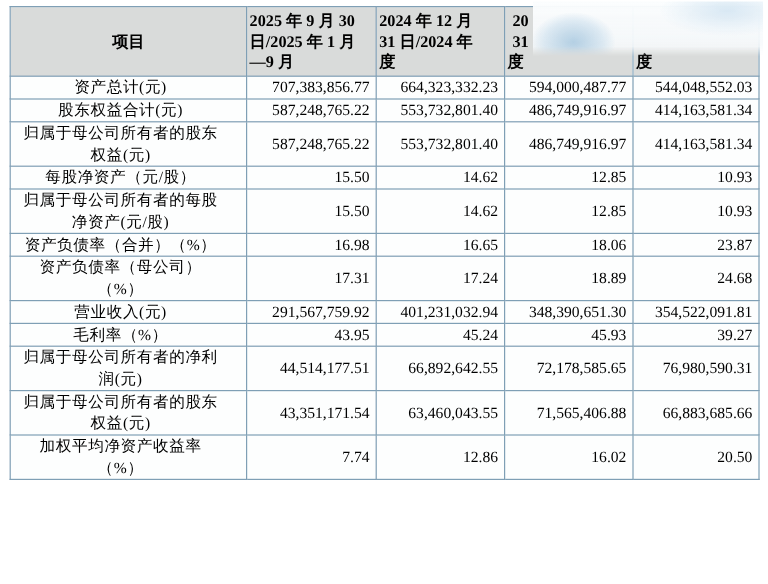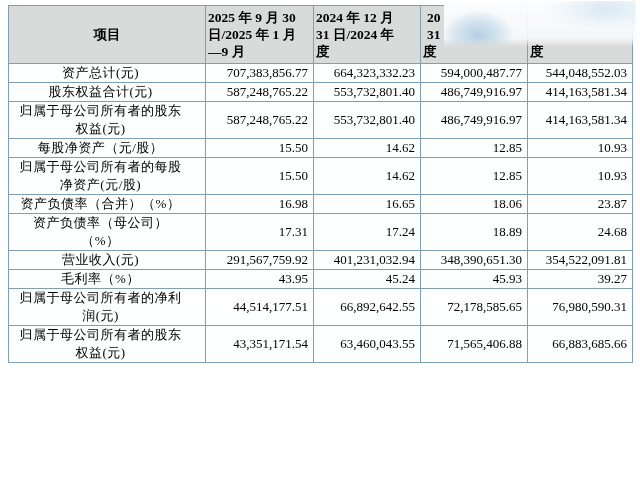--- a/index.html
+++ b/index.html
@@ -172,16 +172,23 @@
           <td class="num">72,178,585.65</td>
           <td class="num">76,980,590.31</td>
         </tr>
         <tr>
           <td class="label">归属于母公司所有者的股东权益(元)</td>
           <td class="num">43,351,171.54</td>
           <td class="num">63,460,043.55</td>
           <td class="num">71,565,406.88</td>
           <td class="num">66,883,685.66</td>
         </tr>
+        <tr>
+          <td class="label">加权平均净资产收益率（%）</td>
+          <td class="num">7.74</td>
+          <td class="num">12.86</td>
+          <td class="num">16.02</td>
+          <td class="num">20.50</td>
+        </tr>
       </tbody>
   </table>
   <div class="overlay"></div>
 </div>
 
 </body></html>

